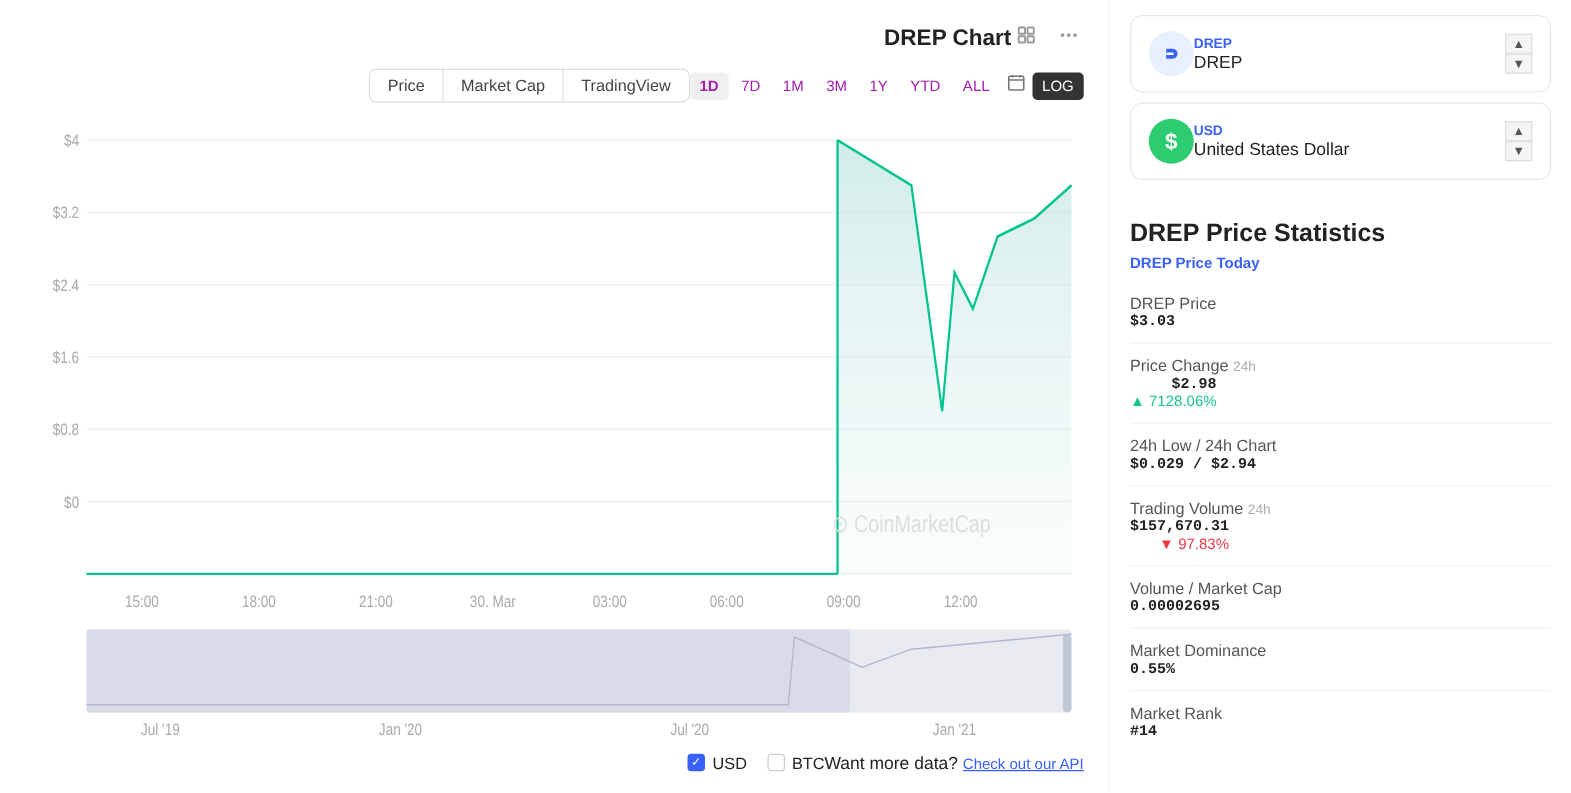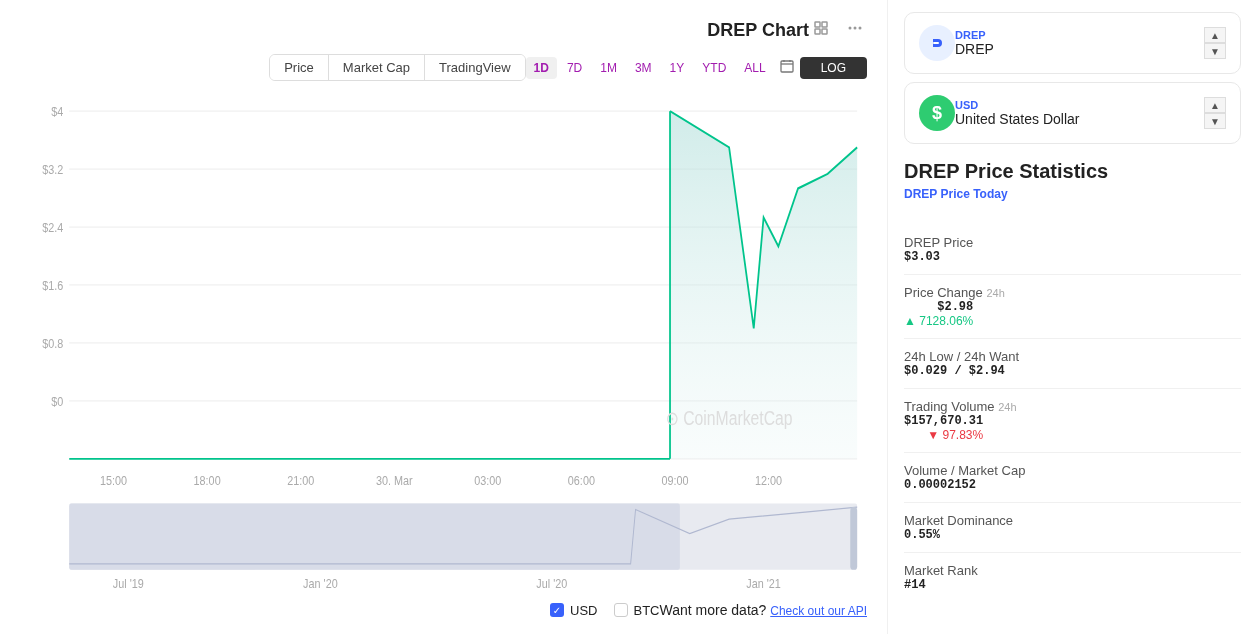--- a/index.html
+++ b/index.html
@@ -15,21 +15,21 @@
 
     
     .tab-toolbar { display: flex; align-items: center; justify-content: space-between; margin-bottom: 6px; }
     .tabs { display: flex; gap: 0; border: 1px solid #ddd; border-radius: 6px; overflow: hidden; }
     .tab { padding: 5px 14px; cursor: pointer; font-size: 13px; background: #fff; border: none; color: #444; border-right: 1px solid #ddd; }
     .tab:last-child { border-right: none; }
     .tab.active { background: #fff; font-weight: 400; }
     .time-buttons { display: flex; align-items: center; gap: 2px; }
     .time-btn { padding: 4px 8px; font-size: 12px; cursor: pointer; background: none; border: none; color: #a21caf; border-radius: 4px; }
     .time-btn.active { background: #f0f0f0; font-weight: 700; }
-    .time-btn.log { background: #333; color: #fff; border-radius: 4px; padding: 4px 21px; font-size: 12px; }
+    .time-btn.log { background: #333; color: #fff; border-radius: 4px; padding: 4px 8px; font-size: 12px; }
     .icon-btn { background: none; border: none; cursor: pointer; color: #777; padding: 4px; font-size: 16px; }
 
     
     .chart-container { flex: 1; position: relative; overflow: hidden; }
 
     
     .bottom-controls { display: flex; align-items: center; justify-content: space-between; margin-top: 8px; }
     .currency-toggles { display: flex; gap: 16px; align-items: center; }
     .toggle-item { display: flex; align-items: center; gap: 6px; font-size: 13px; }
     .checkbox-usd { width: 14px; height: 14px; background: #3861fb; border-radius: 3px; display: flex; align-items: center; justify-content: center; }
@@ -41,22 +41,22 @@
     .currency-icon { width: 36px; height: 36px; border-radius: 50%; display: flex; align-items: center; justify-content: center; font-weight: 700; font-size: 14px; flex-shrink: 0; }
     .drep-icon { background: #e8f0ff; color: #3861fb; }
     .usd-icon { background: #2ecc71; color: #fff; font-size: 18px; }
     .currency-info { flex: 1; }
     .currency-ticker { font-size: 11px; color: #3861fb; font-weight: 600; }
     .currency-name { font-size: 14px; font-weight: 500; color: #222; }
     .stepper { display: flex; flex-direction: column; margin-left: auto; }
     .stepper button { background: #f5f5f5; border: 1px solid #ddd; width: 22px; height: 16px; cursor: pointer; font-size: 10px; display: flex; align-items: center; justify-content: center; color: #555; }
 
     
-    .stats-title { font-size: 20px; font-weight: 700; margin: 8px 0 4px; }
-    .stats-subtitle { font-size: 12px; color: #3861fb; font-weight: 600; margin-bottom: 24px; }
+    .stats-title { font-size: 20px; font-weight: 700; margin: 24px 0 4px; }
+    .stats-subtitle { font-size: 12px; color: #3861fb; font-weight: 600; margin-bottom: 8px; }
     .stat-row { display: flex; align-items: flex-start; justify-content: space-between; padding: 10px 0; border-bottom: 1px solid #f0f0f0; flex-direction: column; }
     .stat-row:last-child { border-bottom: none; }
     .stat-label { color: #555; font-size: 13px; }
     .stat-value { text-align: right; font-size: 12px; font-weight: 600; color: #222; font-family: Liberation Mono, monospace; }
     .stat-change-positive { color: #16c784; font-size: 12px; }
     .stat-change-negative { color: #ea3943; font-size: 12px; }
 
     svg.chart-svg { width: 100%; height: 100%; }
   </style>
 </head>
@@ -229,33 +229,33 @@
       <span class="stat-value">$3.03</span>
     </div>
     <div class="stat-row">
       <span class="stat-label">Price Change <span style="font-size:11px;color:#aaa;">24h</span></span>
       <div style="text-align:right;">
         <div class="stat-value">$2.98</div>
         <div class="stat-change-positive">▲ 7128.06%</div>
       </div>
     </div>
     <div class="stat-row">
-      <span class="stat-label">24h Low / 24h Want</span>
+      <span class="stat-label">24h Low / 24h Chart</span>
       <span class="stat-value">$0.029 / $2.94</span>
     </div>
     <div class="stat-row">
       <span class="stat-label">Trading Volume <span style="font-size:11px;color:#aaa;">24h</span></span>
       <div style="text-align:right;">
         <div class="stat-value">$157,670.31</div>
         <div class="stat-change-negative">▼ 97.83%</div>
       </div>
     </div>
     <div class="stat-row">
       <span class="stat-label">Volume / Market Cap</span>
-      <span class="stat-value">0.00002152</span>
+      <span class="stat-value">0.00002695</span>
     </div>
     <div class="stat-row">
       <span class="stat-label">Market Dominance</span>
       <span class="stat-value">0.55%</span>
     </div>
     <div class="stat-row">
       <span class="stat-label">Market Rank</span>
       <span class="stat-value">#14</span>
     </div>
   </div>

